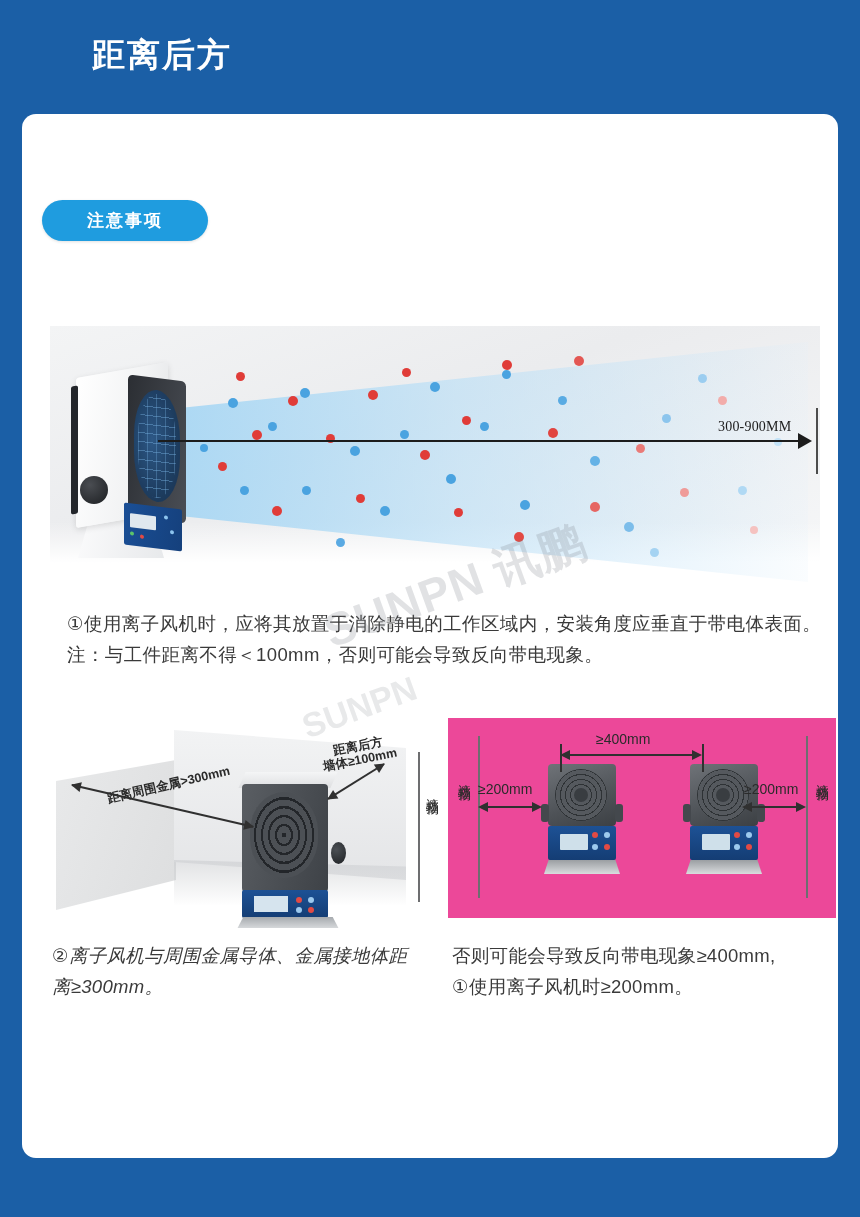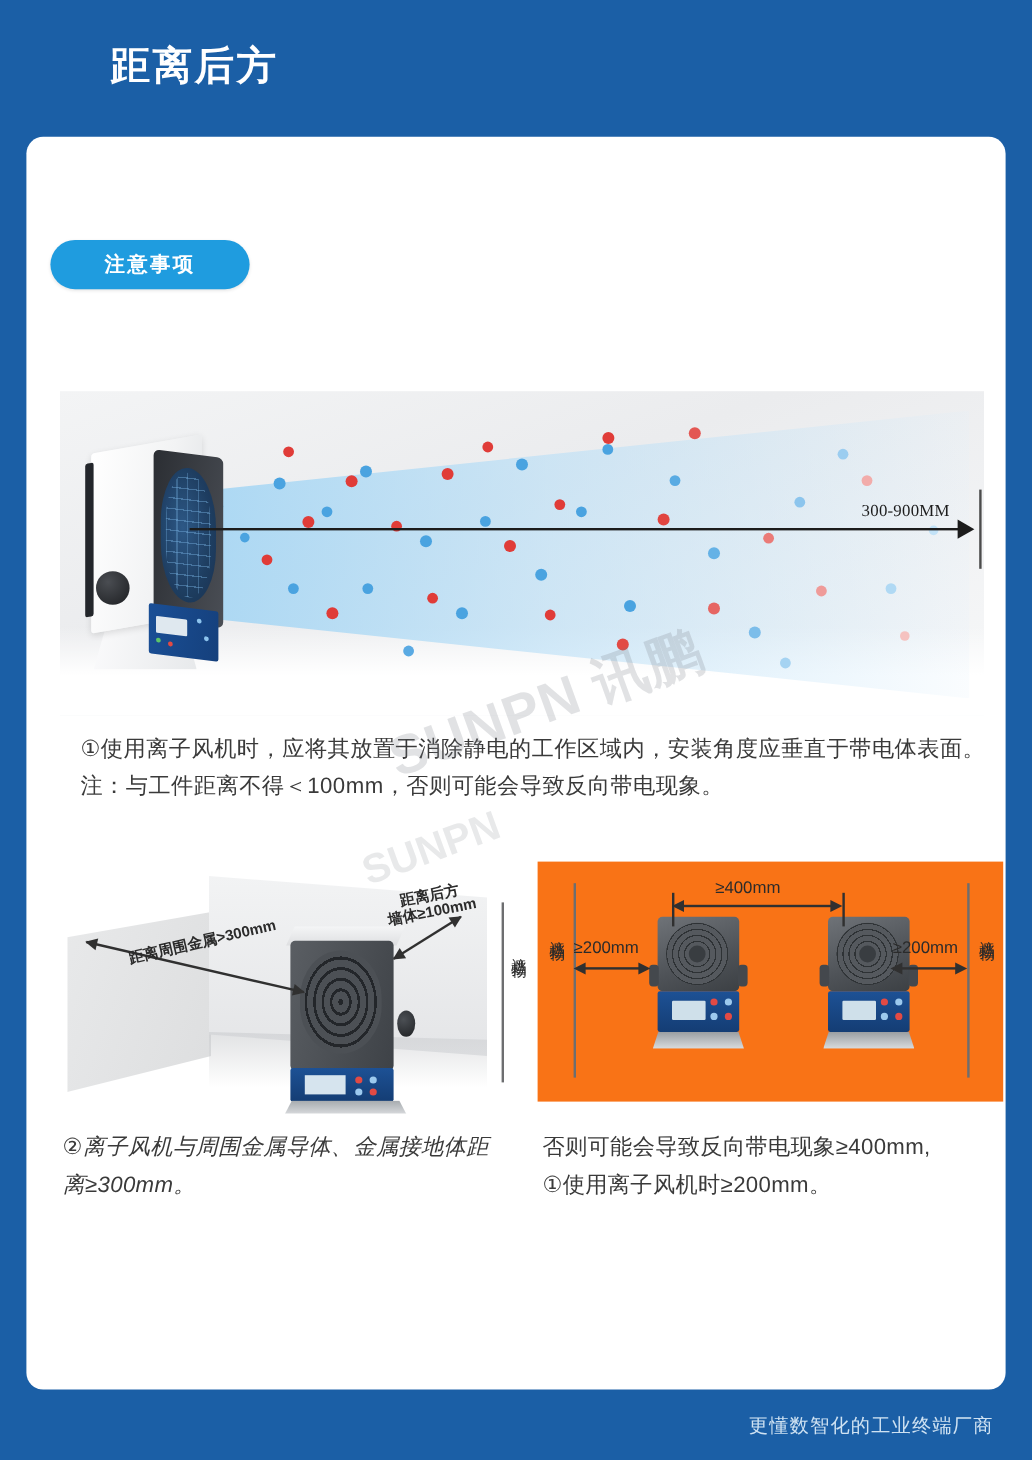--- a/index.html
+++ b/index.html
@@ -225,21 +225,21 @@
     position: absolute;
     left: 46px; top: 700px;
     width: 392px; height: 228px;
     background: #ffffff;
     overflow: hidden;
   }
   .diagram-right {
     position: absolute;
     left: 448px; top: 718px;
     width: 388px; height: 200px;
-    background: #f97316;
+    background: #ec4899;
     overflow: hidden;
   }
 
   
   .wall-left {
     position: absolute;
     left: 10px; top: 60px;
     width: 120px; height: 150px;
     background: linear-gradient(110deg,#e8e9ea 0%,#dddedf 100%);
     clip-path: polygon(0% 14%, 100% 0%, 100% 80%, 0% 100%);
@@ -679,17 +679,14 @@
     <div class="caption caption-right" style="left:430px; top:826px;">
       <div>否则可能会导致反向带电现象≥400mm,</div>
       <div>①使用离子风机时≥200mm。</div>
     </div>
 
     <div class="watermark" style="left:296px; top:442px;">SUNPN 讯鹏</div>
     <div class="watermark-2" style="left:278px; top:574px;">SUNPN</div>
 
   </div>
 
-  <div class="footer">
-    <div class="footer-text">更懂数智化的工业终端厂商</div>
-  </div>
 
 </div>
 
 </body></html>

